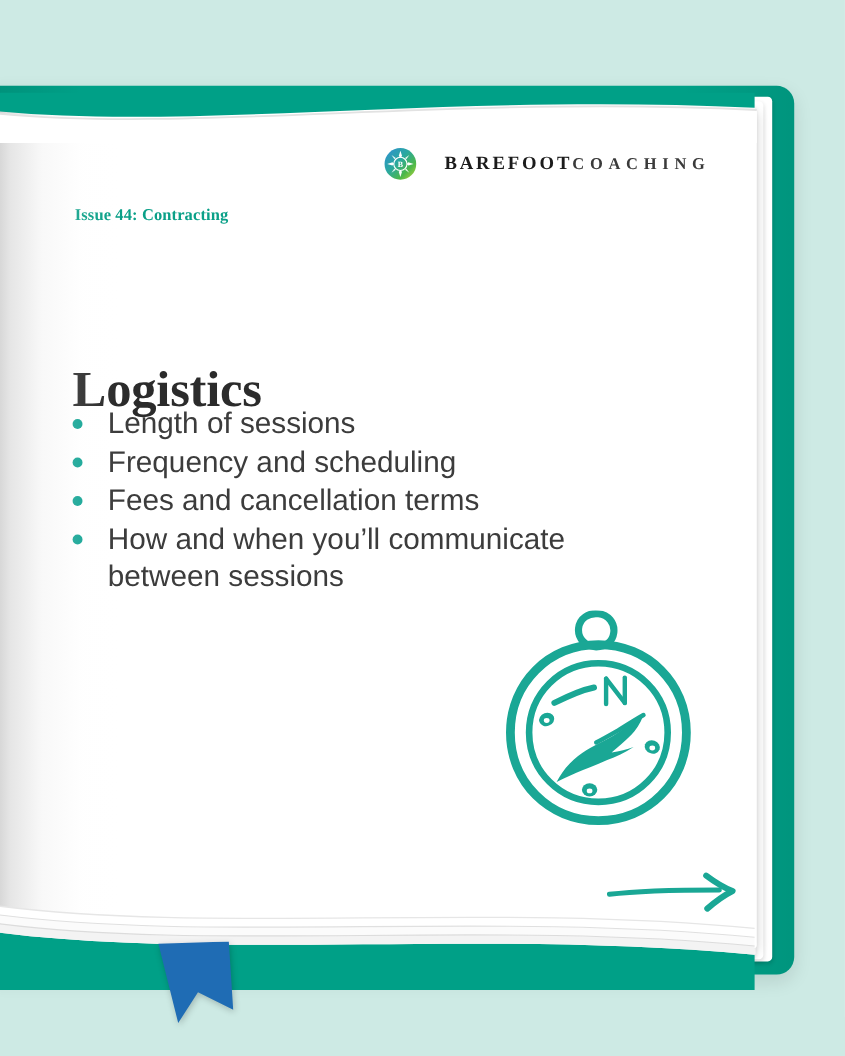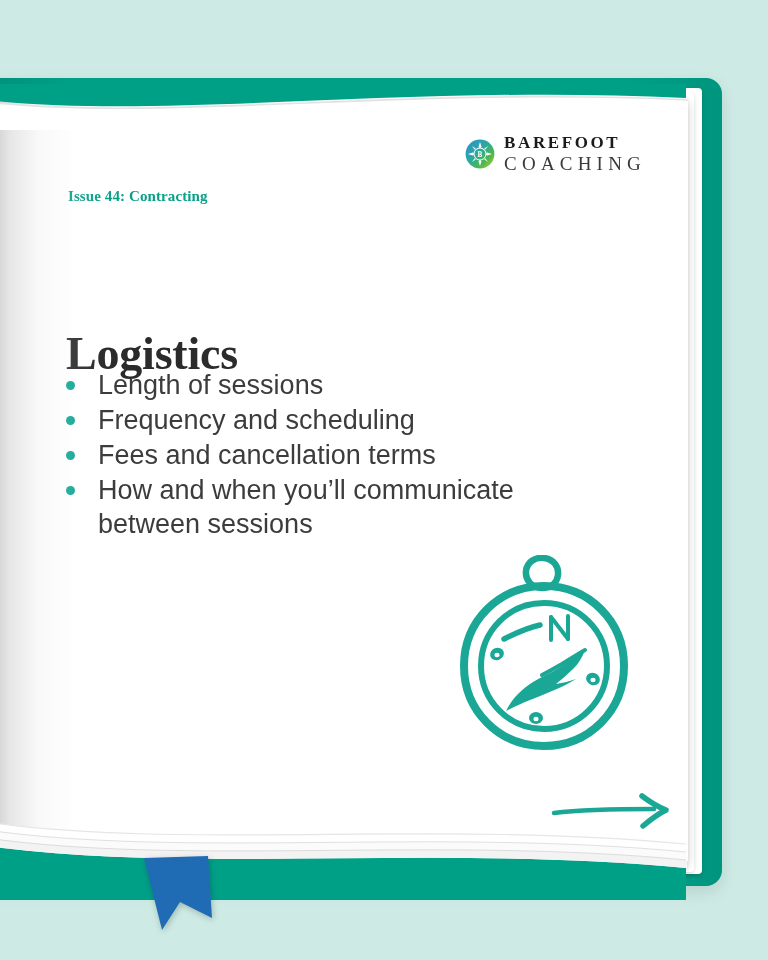--- a/index.html
+++ b/index.html
@@ -108,33 +108,34 @@
     position: absolute;
     right: 42px;
     top: 34px;
     display: flex;
     align-items: center;
     gap: 9px;
   }
   .logo-mark { width: 30px; height: 30px; display: block; }
   .logo-words {
     display: flex;
-    flex-direction: column;
+    flex-direction: row;
     line-height: 1;
     font-family: "Liberation Serif", serif;
+    margin-left: 16px;
   }
   .logo-top {
     font-size: 17px;
     font-weight: 700;
     letter-spacing: 2.6px;
     color: #1b1b1b;
   }
   .logo-bottom {
-    font-size: 19px;
-    font-weight: 400;
+    font-size: 15px;
+    font-weight: 700;
     letter-spacing: 5.2px;
     color: #3a3a3a;
     margin-top: 3px;
   }
 
   .issue-label {
     position: absolute;
     left: 80px;
     top: 88px;
     font-family: "Liberation Serif", serif;

